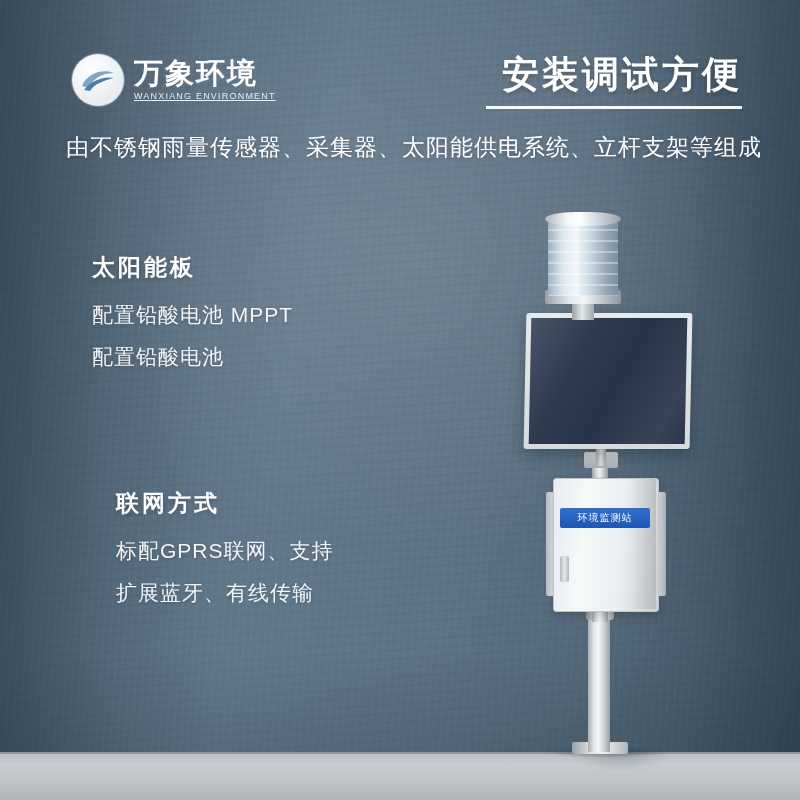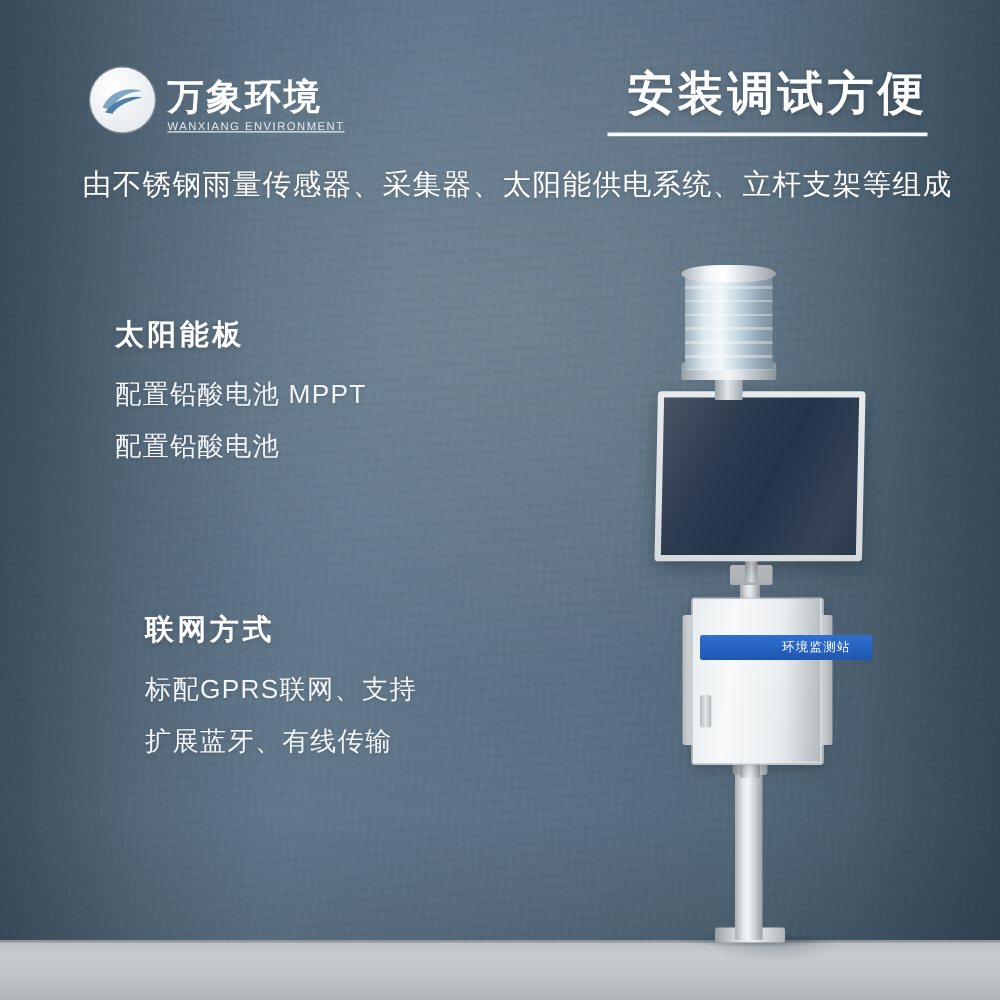--- a/index.html
+++ b/index.html
@@ -61,21 +61,21 @@
   .floor-reflection {
     position: absolute; left: 560px; top: 752px; width: 120px; height: 48px;
     background: radial-gradient(ellipse 70px 26px at 50% 0%, rgba(90,100,110,0.35) 0%, rgba(90,100,110,0.00) 75%);
   }
 
   
   .logo-block {
     position: absolute;
     left: 72px; top: 54px;
     display: flex;
-    align-items: flex-end;
+    align-items: center;
     gap: 10px;
   }
   .logo-mark {
     width: 52px; height: 52px;
     border-radius: 50%;
     background: radial-gradient(circle at 38% 32%, #ffffff 0%, #f0f3f5 45%, #dfe4e8 100%);
     position: relative;
     flex: 0 0 auto;
     box-shadow: 0 0 0 1px rgba(255,255,255,0.25);
   }
@@ -211,21 +211,20 @@
   }
   .box-label {
     position: absolute;
     left: 560px; top: 508px;
     width: 90px; height: 20px;
     background: linear-gradient(180deg, #2f6fd0 0%, #1f56b0 100%);
     border-radius: 2px;
     display: flex;
     align-items: center;
     justify-content: center;
-    padding-left: 48px;
   }
   .box-label span {
     color: #ffffff;
     font-size: 10px;
     letter-spacing: 1px;
     white-space: nowrap;
   }
   .box-latch {
     position: absolute;
     left: 560px; top: 556px;

